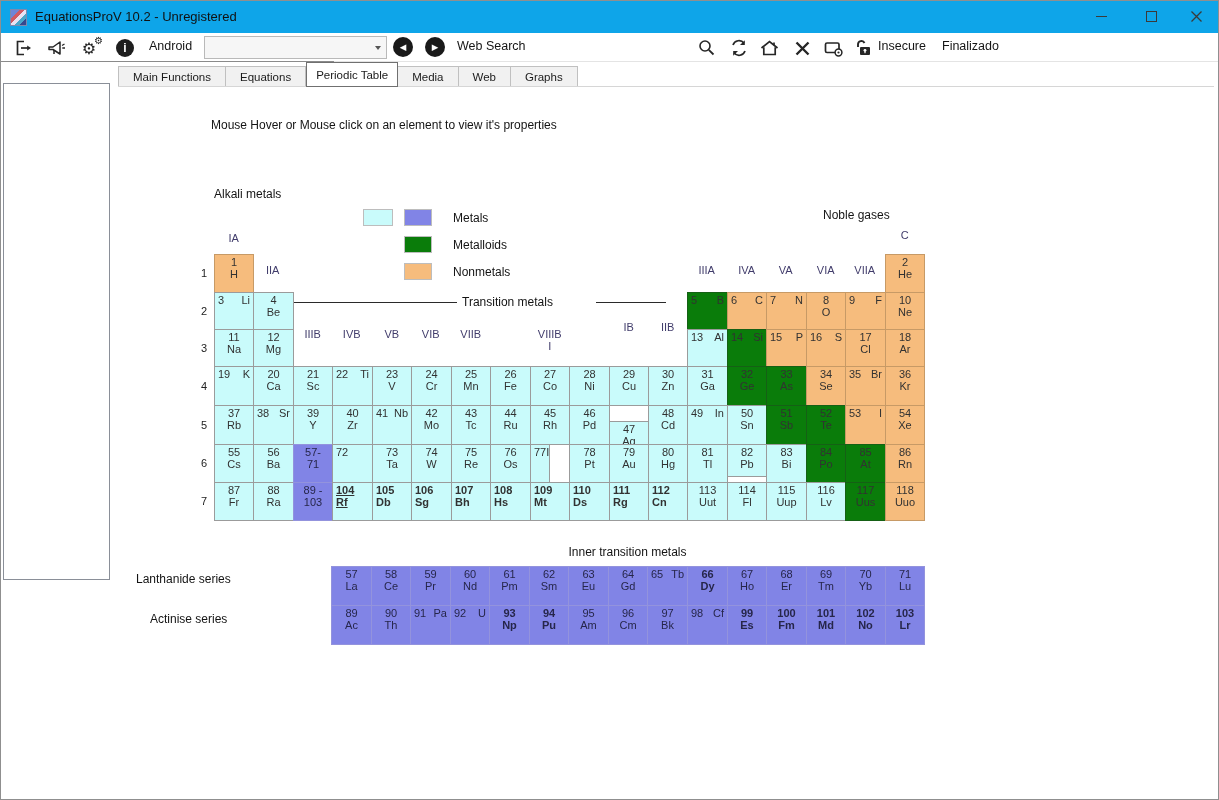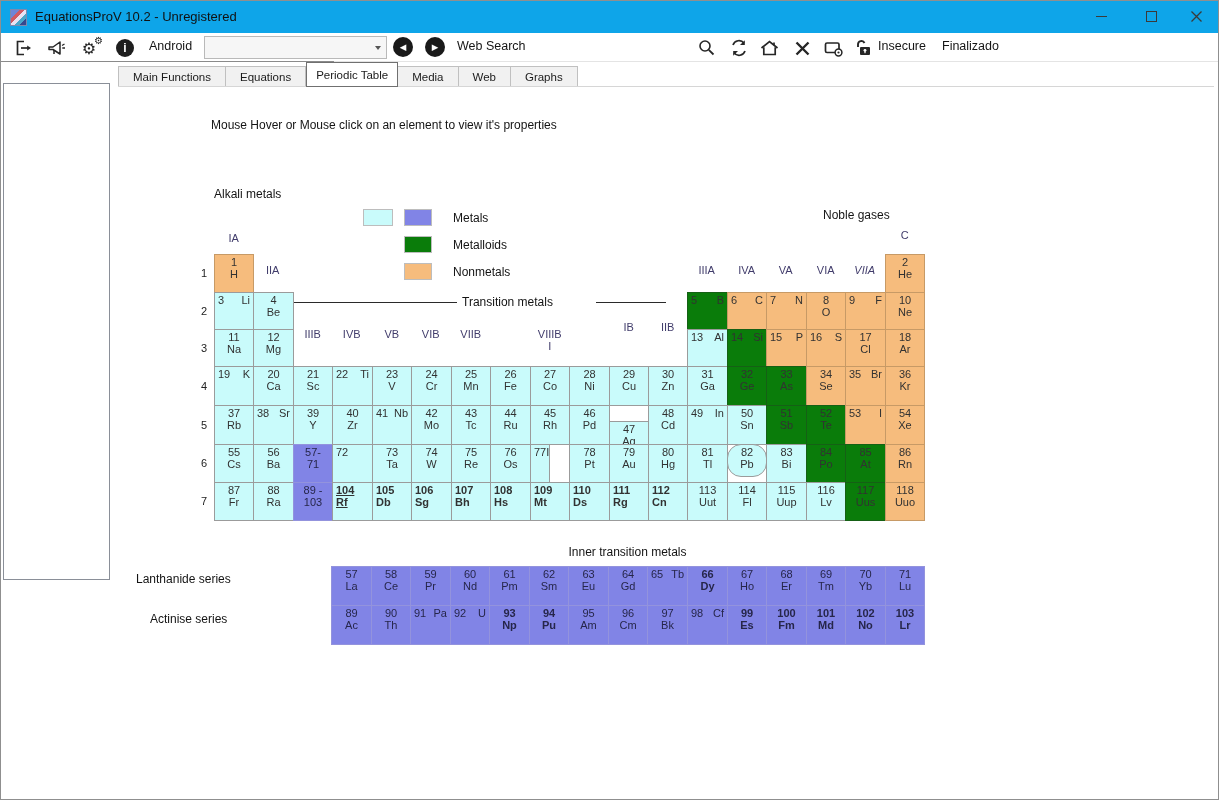--- a/index.html
+++ b/index.html
@@ -496,21 +496,21 @@
         <div class="ln">Au</div>
       </div>
       <div class="cell m" style="left: 647px; top: 443px; width: 40px; height: 39px; pointer-events: auto;">
         <div class="ln">80</div>
         <div class="ln">Hg</div>
       </div>
       <div class="cell m" style="left: 686px; top: 443px; width: 41px; height: 39px; pointer-events: auto;">
         <div class="ln">81</div>
         <div class="ln">Tl</div>
       </div>
-      <div class="cell m" style="left: 726px; top: 443px; width: 40px; height: 33px; pointer-events: auto; border-radius: 14px;">
+      <div class="cell m" style="left: 726px; top: 443px; width: 40px; height: 33px; pointer-events: auto;">
         <div class="ln">82</div>
         <div class="ln">Pb</div>
       </div>
       <div class="cell m" style="left: 765px; top: 443px; width: 41px; height: 39px; pointer-events: auto;">
         <div class="ln">83</div>
         <div class="ln">Bi</div>
       </div>
       <div class="cell g" style="left: 805px; top: 443px; width: 40px; height: 39px; pointer-events: auto;">
         <div class="ln">84</div>
         <div class="ln">Po</div>
@@ -738,17 +738,17 @@
       <div class="glbl" style="left: 400px; width: 59.45px; top: 327px;">VIB</div>
       <div class="glbl" style="left: 440px; width: 59.45px; top: 327px;">VIIB</div>
       <div class="glbl" style="left: 519px; width: 59.45px; top: 327px;">VIIIB
 I</div>
       <div class="glbl" style="left: 598px; width: 59.45px; top: 320px;">IB</div>
       <div class="glbl" style="left: 637px; width: 59.45px; top: 320px;">IIB</div>
       <div class="glbl" style="left: 676px; width: 59.45px; top: 263px;">IIIA</div>
       <div class="glbl" style="left: 716px; width: 59.45px; top: 263px;">IVA</div>
       <div class="glbl" style="left: 755px; width: 59.45px; top: 263px;">VA</div>
       <div class="glbl" style="left: 795px; width: 59.45px; top: 263px;">VIA</div>
-      <div class="glbl" style="left: 834px; width: 59.45px; top: 263px; font-style: italic;">VIIA</div>
+      <div class="glbl" style="left: 834px; width: 59.45px; top: 263px;">VIIA</div>
       <div class="glbl" style="left: 874px; width: 59.45px; top: 228px;">C</div>
     </div>
 
 </div>
 
 </body></html>

